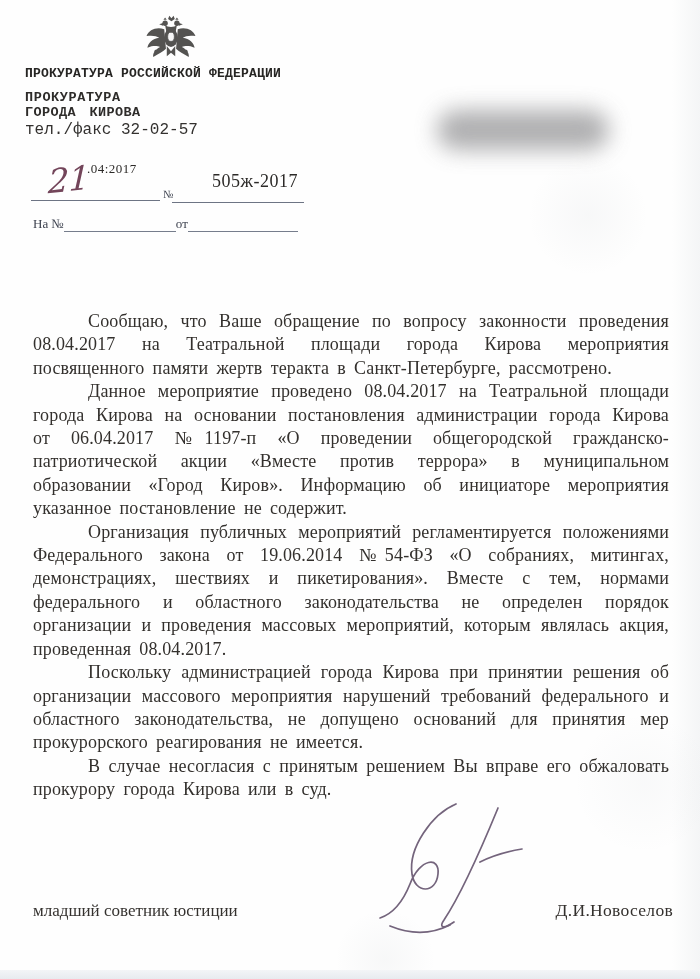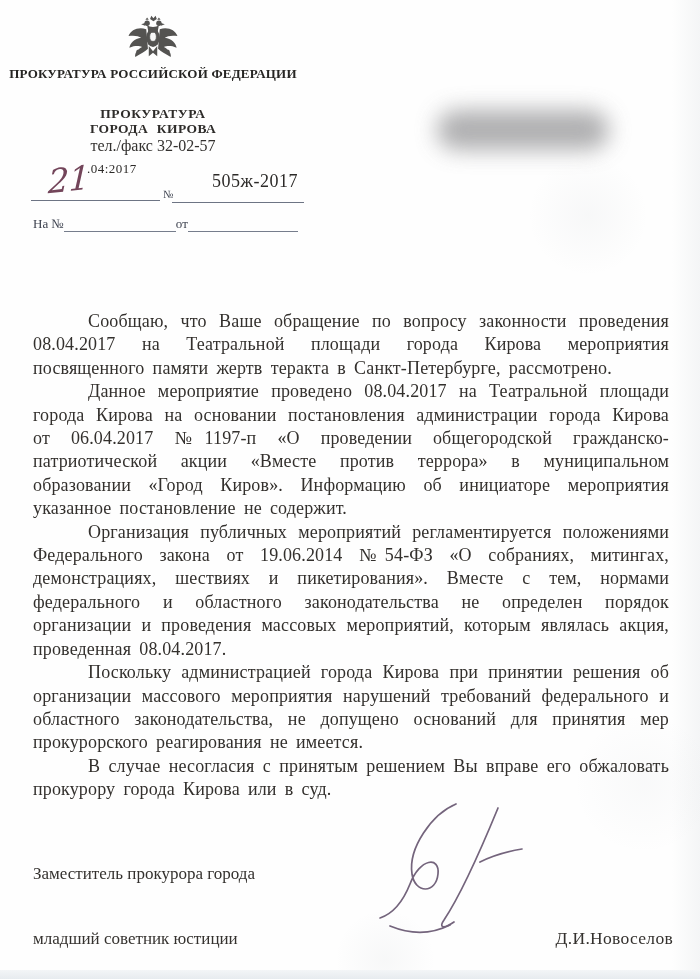--- a/index.html
+++ b/index.html
@@ -10,26 +10,26 @@
       radial-gradient(circle at 84% 22%, rgba(120,130,140,0.05), transparent 60px),
       radial-gradient(circle at 92% 80%, rgba(120,130,140,0.04), transparent 70px),
       radial-gradient(circle at 55% 98%, rgba(120,130,140,0.05), transparent 50px),
       linear-gradient(to right, #fefefe 96%, #f4f5f6 100%),
       #fdfdfd;
     overflow:hidden;
     font-family:"Liberation Serif","DejaVu Serif",serif;
     color:#2e2c2a;
   }
   .letterhead{
-    position:absolute;left:7px;top:14px;width:292px;
-    text-align:center;line-height:1.15;
+    position:absolute;left:25px;top:14px;width:292px;
+    text-align:left;line-height:1.15;font-family:Liberation Mono, monospace;
   }
   .emblem{display:block;margin:0 auto 4px auto;opacity:.88;}
   .org-line{font-weight:bold;font-size:13px;letter-spacing:.2px;color:#262523;}
-  .office-block{margin-top:24px;}
+  .office-block{margin-top:8px;}
   .office-line1{font-weight:bold;font-size:13.5px;letter-spacing:.6px;}
   .office-line2{font-weight:bold;font-size:13.5px;letter-spacing:.4px;word-spacing:5px;}
   .address-line{font-size:12px;margin-top:3px;color:#33312f;}
   .phone-line{font-size:16px;color:#33312f;}
   .redaction{
     position:absolute;left:437px;top:110px;width:172px;height:40px;
     background:#9c9c9e;border-radius:22px;filter:blur(11px);opacity:.8;
   }
   .hand-day{
     position:absolute;left:48px;top:160px;
@@ -119,21 +119,20 @@
   <svg class="signature-svg" width="190" height="152" viewBox="0 0 190 152" xmlns="http://www.w3.org/2000/svg">
     <g fill="none" stroke="#5c4a66" stroke-width="1.7" stroke-linecap="round" opacity="0.85">
       <path d="M90 10 C66 20 42 54 46 80 C49 100 70 100 72 80 C74 62 54 64 44 90 C36 110 26 120 14 124"></path>
       <path d="M132 14 C118 48 98 96 78 126 C73 133 76 136 88 128"></path>
       <path d="M114 68 C126 62 144 57 156 55"></path>
       <path d="M24 132 C46 141 66 140 84 131"></path>
     </g>
   </svg>
 
   <div class="signoff">
-    <div class="signoff-line">Заместитель прокурора города</div>
     <div class="signoff-row">
       <div class="signoff-line">младший советник юстиции</div>
       <div class="signer-name">Д.И.Новоселов</div>
     </div>
   </div>
 
   <div class="bottom-strip"></div>
 </div>
 
 </body></html>

